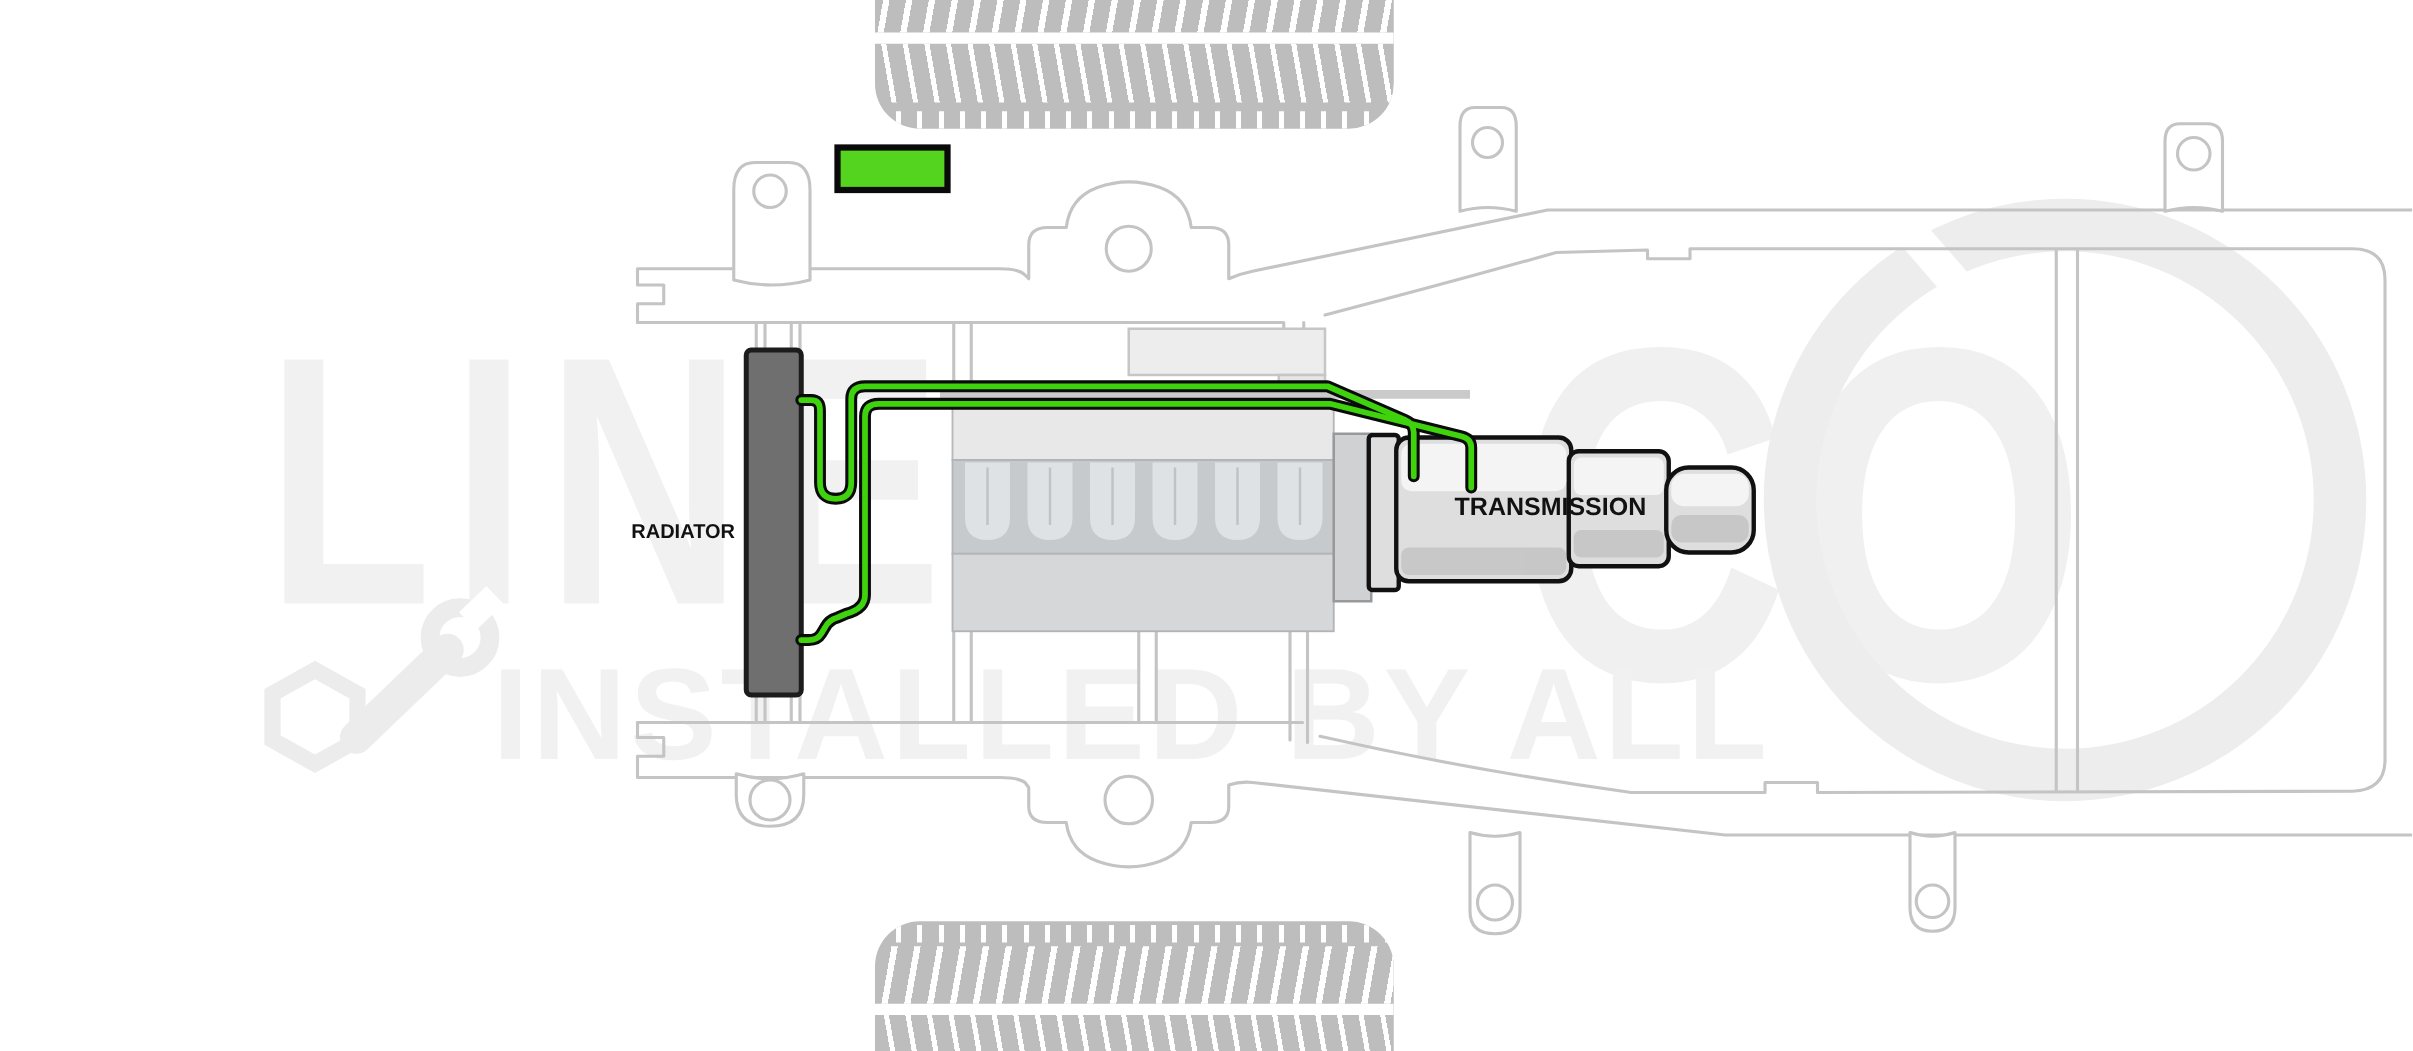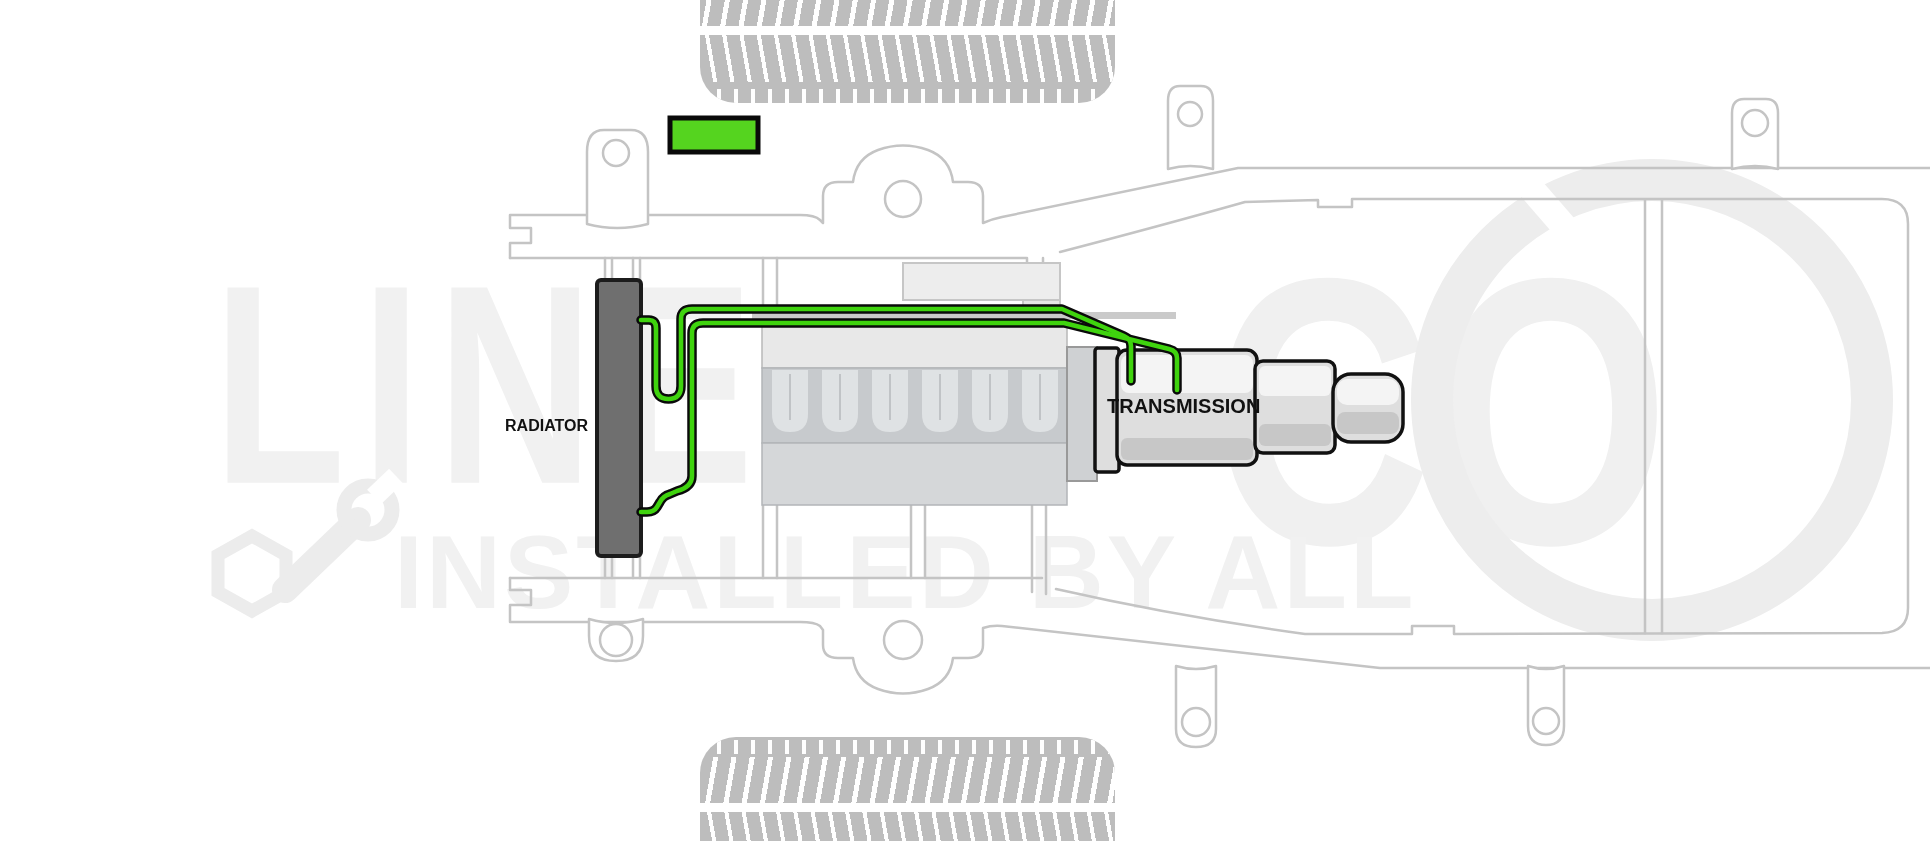--- a/index.html
+++ b/index.html
@@ -14,21 +14,21 @@
   .label-layer{z-index:2;}
   .abs{position:absolute;}
   
   .wm-text{color:#f1f1f1;font-weight:700;line-height:1;white-space:nowrap;transform-origin:left top;}
   .wm-line{left:213px;top:243px;font-size:278px;letter-spacing:20px;transform:scale(0.78,1.02);}
   .wm-co{left:1212px;top:222px;font-size:380px;letter-spacing:2px;transform:scale(0.80,1.0);color:#f0f0f0;}
   .wm-tagline{left:394px;top:520px;font-size:104px;letter-spacing:3px;color:#f1f1f1;}
   
   .diagram-label{position:absolute;color:#111;font-weight:700;line-height:1;}
   .lbl-radiator{left:430px;top:418px;width:158px;font-size:16px;text-align:right;letter-spacing:0px;}
-  .lbl-transmission{left:1107px;top:396px;width:210px;font-size:20px;text-align:left;}
+  .lbl-transmission{left:1107px;top:396px;width:210px;font-size:20px;text-align:right;}
   .legend-title{position:absolute;left:778px;top:110px;font-size:47px;font-weight:800;letter-spacing:-1px;color:#0c0c0c;line-height:1;white-space:nowrap;}
   
   .tire{position:absolute;left:700px;width:415px;background:#bdbdbd;overflow:hidden;}
   .tire-top{top:-38px;height:141px;border-radius:0 0 36px 36px;}
   .tire-bottom{top:737px;height:110px;border-radius:36px 36px 0 0;}
   .tire .band{position:absolute;left:0;width:100%;}
   .hatch-a{background:repeating-linear-gradient(100deg,rgba(255,255,255,0) 0 13px,#ffffff 13px 18px);}
   .hatch-b{background:repeating-linear-gradient(80deg,rgba(255,255,255,0) 0 13px,#ffffff 13px 17px);}
   .white-band{background:#ffffff;}
   .dash-row{background:repeating-linear-gradient(90deg,#ffffff 0 4px,rgba(255,255,255,0) 4px 17px);}

